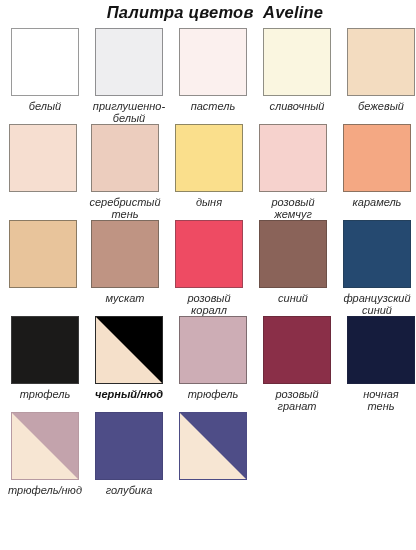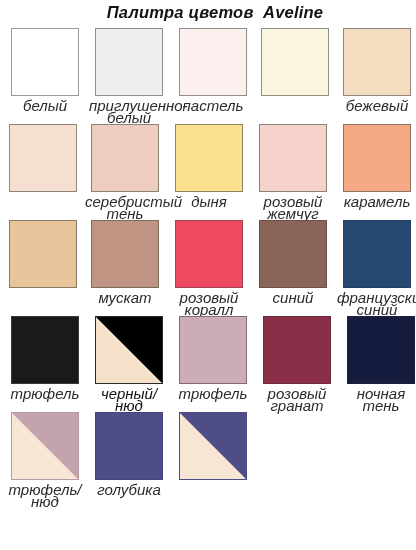--- a/index.html
+++ b/index.html
@@ -50,31 +50,31 @@
   }
   .swatch-inner {
     position: absolute;
     inset: 0;
   }
   .swatch-split {
     position: absolute;
     inset: 0;
   }
   .label {
-    font-size: 15px;
+    font-size: 11px;
     font-style: italic;
     color: #2b2b2b;
     text-align: center;
     line-height: 12px;
     margin-top: 4px;
     width: 80px;
     white-space: pre-line;
   }
   .label.bold {
-    font-weight: 400;
+    font-weight: 700;
     color: #111;
   }
 </style>
 </head>
 <body>
 
 <div>
   <div id="palette-title">Палитра цветов  Aveline</div>
   <div class="rows">
       <div class="row">
@@ -94,20 +94,21 @@
         <div class="cell">
           <div class="swatch" style="border: 1px solid rgb(144, 141, 139);">
             <div class="swatch-inner" style="background: rgb(251, 240, 238);"></div>
           </div>
           <div class="label">пастель</div>
         </div>
         <div class="cell">
           <div class="swatch" style="border: 1px solid rgb(144, 143, 133);">
             <div class="swatch-inner" style="background: rgb(250, 246, 224);"></div>
           </div>
+          <div class="label">сливочный</div>
         </div>
         <div class="cell">
           <div class="swatch" style="border: 1px solid rgb(143, 137, 128);">
             <div class="swatch-inner" style="background: rgb(243, 220, 192);"></div>
           </div>
           <div class="label">бежевый</div>
         </div>
       </div>
       <div class="row">
         <div class="cell">

